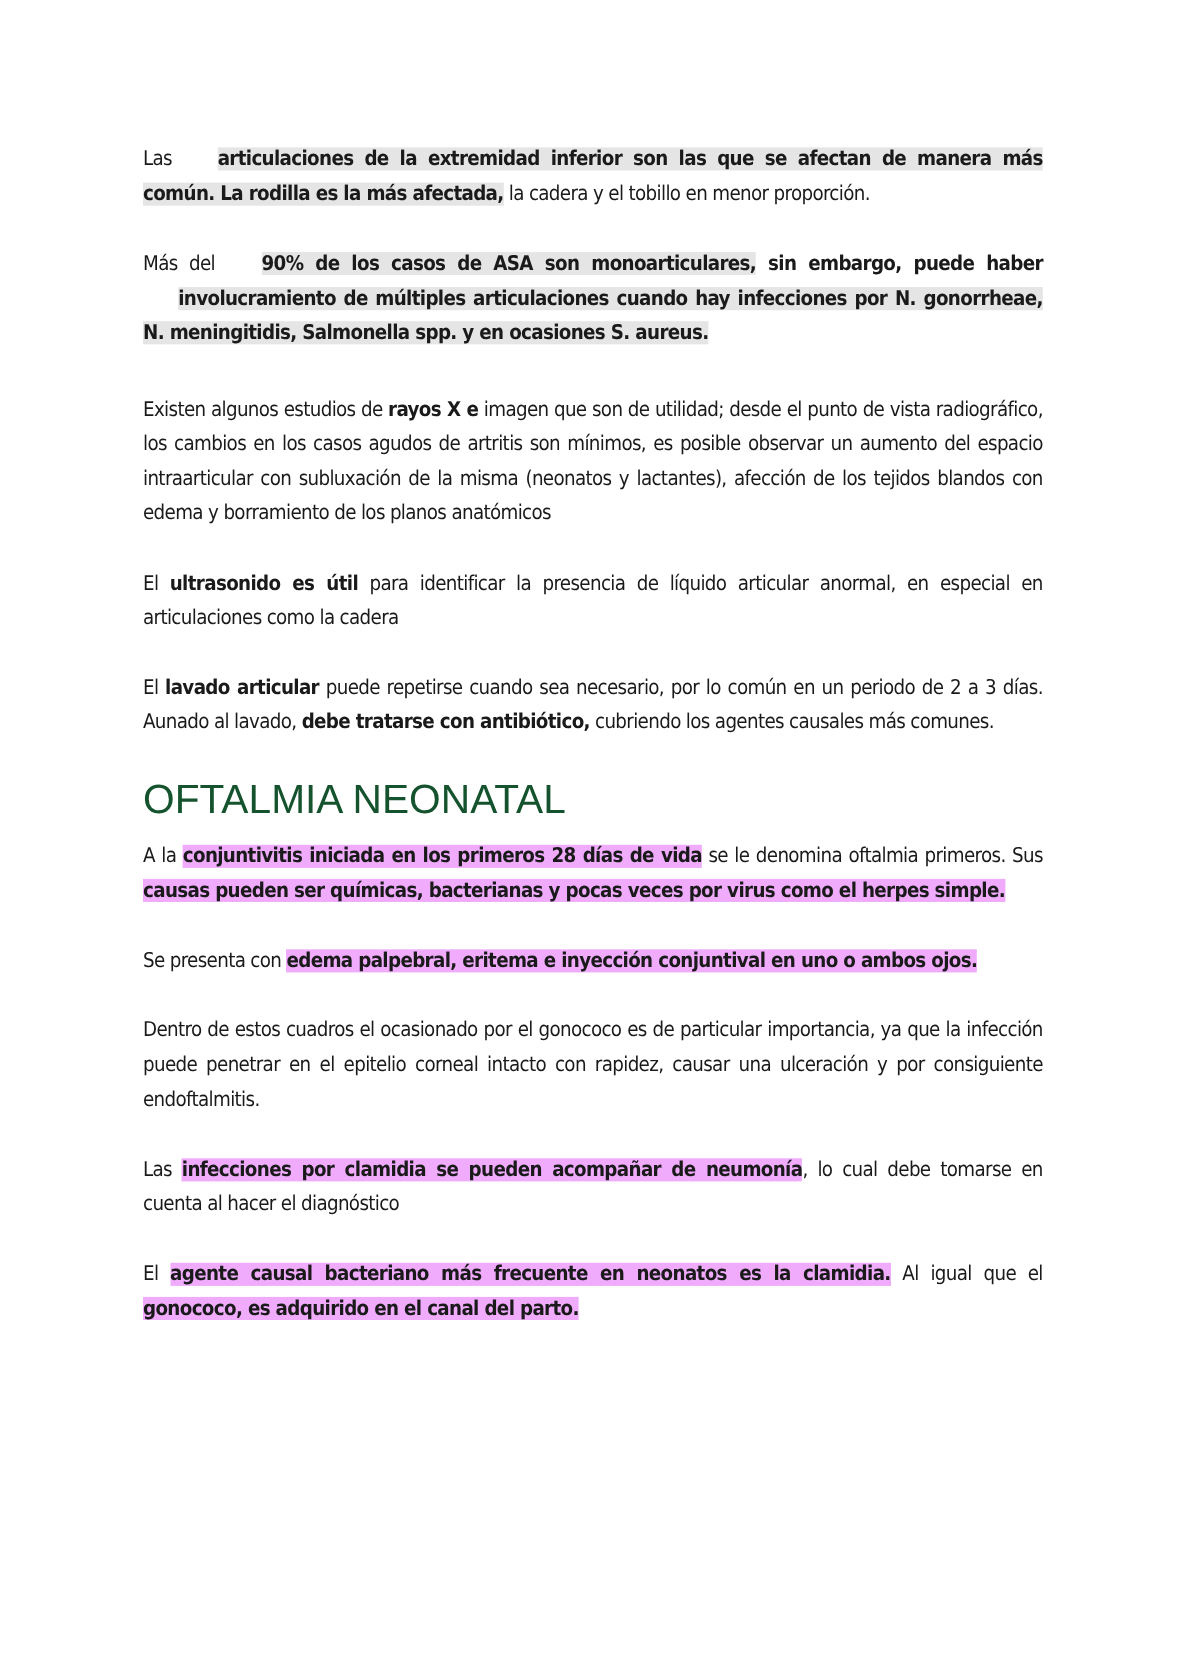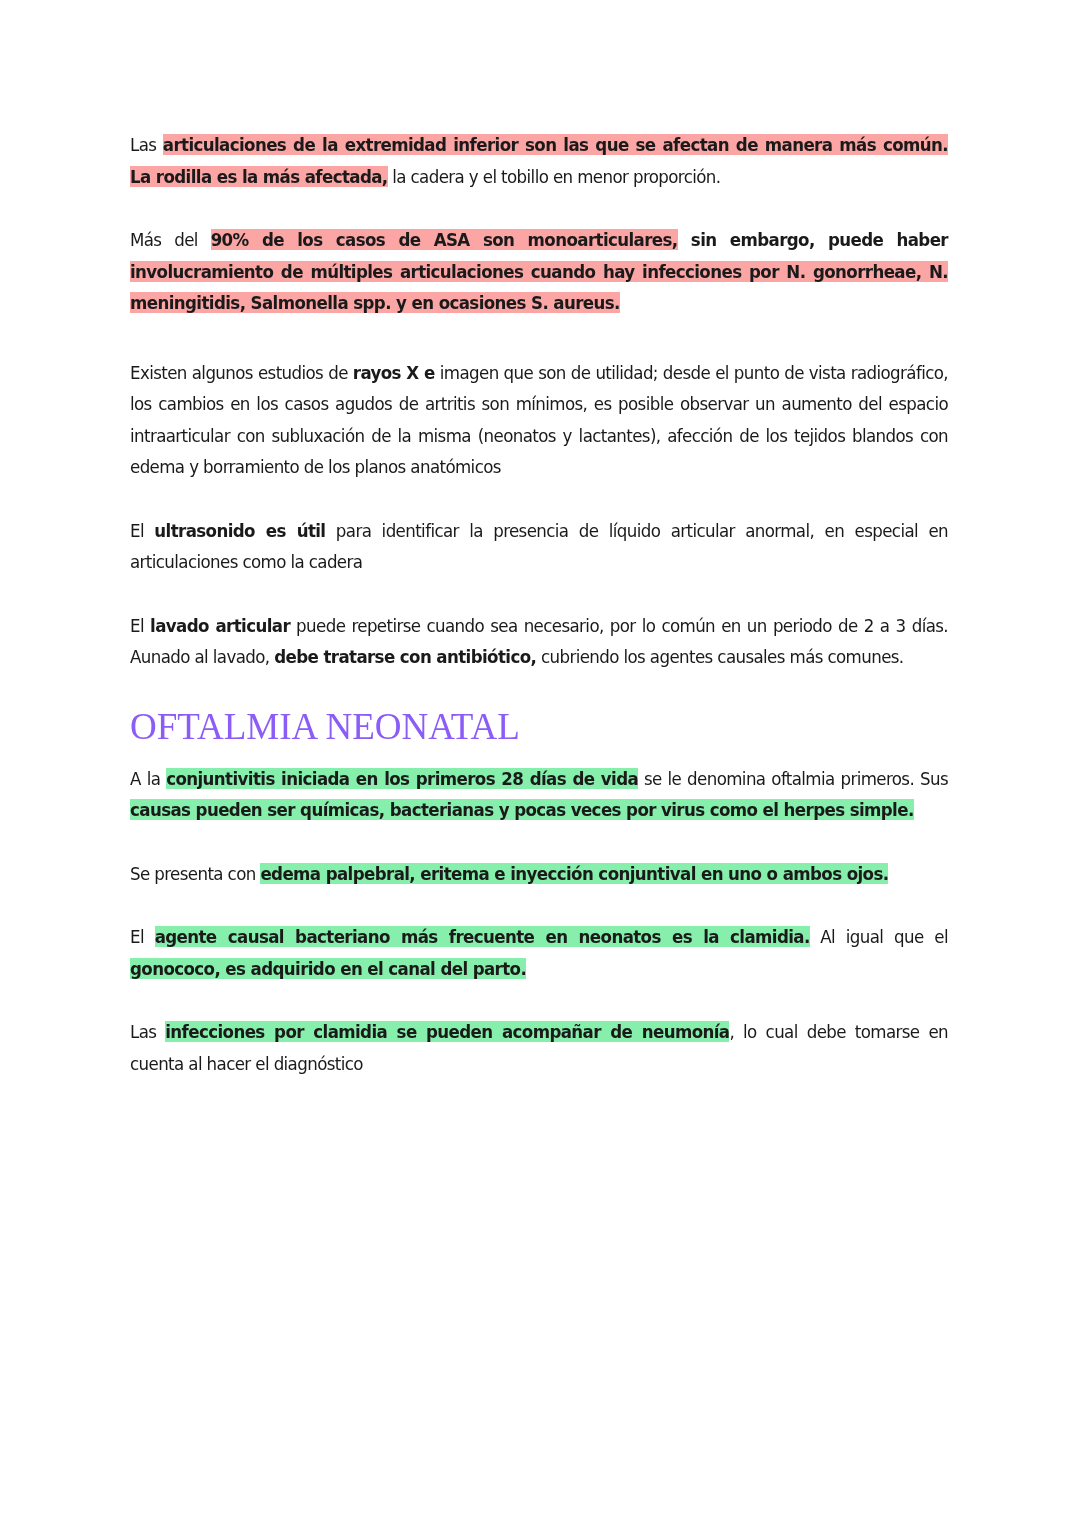--- a/index.html
+++ b/index.html
@@ -1,36 +1,37 @@
 <!DOCTYPE html>
 <html><head>
 <meta charset="utf-8">
 <style>
   html, body { margin: 0; padding: 0; background: #ffffff; }
   body { width: 1080px; height: 1525px; position: relative; overflow: hidden; font-family: "DejaVu Sans", sans-serif; color: #1a1a1a; }
   .page { position: absolute; left: 130px; top: 129px; width: 818px; }
   .para { font-size: 18.5px; line-height: 31.5px; text-align: justify; margin: 0 0 32px 0; letter-spacing: -0.6px; word-spacing: 0px; font-stretch: condensed; }
   .para .seg { }
   .para .b { font-weight: bold; }
-  .para .hl-yellow { background: #fca5a5; }
-  .para .hl-cyan { background: #86efac; }
+  .para .hl-yellow { background: #e5e5e5; margin-left: 32px; }
+  .para .hl-cyan { background: #f0abfc; }
   h2.subhead { font-size: 22px; font-weight: bold; margin: 0; line-height: 28px; letter-spacing: -0.6px; }
-  h1.section { font-family: Liberation Serif, serif; font-weight: normal; font-size: 37px; margin: 0 0 14px 0; line-height: 44px; letter-spacing: 0px; color: #8b5cf6; }
+  h1.section { font-family: Liberation Sans, sans-serif; font-weight: normal; font-size: 37px; margin: 0 0 14px 0; line-height: 44px; letter-spacing: 0px; color: #14532d; }
 </style>
 </head>
 <body>
 
 <div class="page">
 
   <p class="para"><span class="seg">Las </span><span class="seg b hl-yellow">articulaciones de la extremidad inferior son las que se afectan de manera más común. La rodilla es la más afectada,</span><span class="seg"> la cadera y el tobillo en menor proporción.</span></p>
   <p class="para" style="margin-bottom:38px"><span class="seg">Más del </span><span class="seg b hl-yellow">90% de los casos de ASA son monoarticulares,</span><span class="seg b"> sin embargo, puede haber </span><span class="seg b hl-yellow">involucramiento de múltiples articulaciones cuando hay infecciones por N. gonorrheae, N. meningitidis, Salmonella spp. y en ocasiones S. aureus.</span></p>
 
   <p class="para" style="margin-top:4px"><span class="seg">Existen algunos estudios de </span><span class="seg b">rayos X e</span><span class="seg"> imagen que son de utilidad; desde el punto de vista radiográfico, los cambios en los casos agudos de artritis son mínimos, es posible observar un aumento del espacio intraarticular con subluxación de la misma (neonatos y lactantes), afección de los tejidos blandos con edema y borramiento de los planos anatómicos</span></p>
   <p class="para"><span class="seg">El </span><span class="seg b">ultrasonido es útil</span><span class="seg"> para identificar la presencia de líquido articular anormal, en especial en articulaciones como la cadera</span></p>
   <p class="para" style=""><span class="seg">El </span><span class="seg b">lavado articular</span><span class="seg"> puede repetirse cuando sea necesario, por lo común en un periodo de 2 a 3 días. Aunado al lavado, </span><span class="seg b">debe tratarse con antibiótico,</span><span class="seg"> cubriendo los agentes causales más comunes.</span></p>
 
   <h1 class="section">OFTALMIA NEONATAL</h1>
   <p class="para"><span class="seg">A la </span><span class="seg b hl-cyan">conjuntivitis iniciada en los primeros 28 días de vida</span><span class="seg"> se le denomina oftalmia primeros. Sus </span><span class="seg b hl-cyan">causas pueden ser químicas, bacterianas y pocas veces por virus como el herpes simple.</span></p>
   <p class="para"><span class="seg">Se presenta con </span><span class="seg b hl-cyan">edema palpebral, eritema e inyección conjuntival en uno o ambos ojos.</span></p>
+  <p class="para"><span class="seg">Dentro de estos cuadros el ocasionado por el gonococo es de particular importancia, ya que la infección puede penetrar en el epitelio corneal intacto con rapidez, causar una ulceración y por consiguiente endoftalmitis.</span></p>
+  <p class="para"><span class="seg">Las </span><span class="seg b hl-cyan">infecciones por clamidia se pueden acompañar de neumonía</span><span class="seg">, lo cual debe tomarse en cuenta al hacer el diagnóstico</span></p>
   <p class="para"><span class="seg">El </span><span class="seg b hl-cyan">agente causal bacteriano más frecuente en neonatos es la clamidia.</span><span class="seg"> Al igual que el </span><span class="seg b hl-cyan">gonococo, es adquirido en el canal del parto.</span></p>
-  <p class="para"><span class="seg">Las </span><span class="seg b hl-cyan">infecciones por clamidia se pueden acompañar de neumonía</span><span class="seg">, lo cual debe tomarse en cuenta al hacer el diagnóstico</span></p>
 
 </div>
 
 </body></html>

